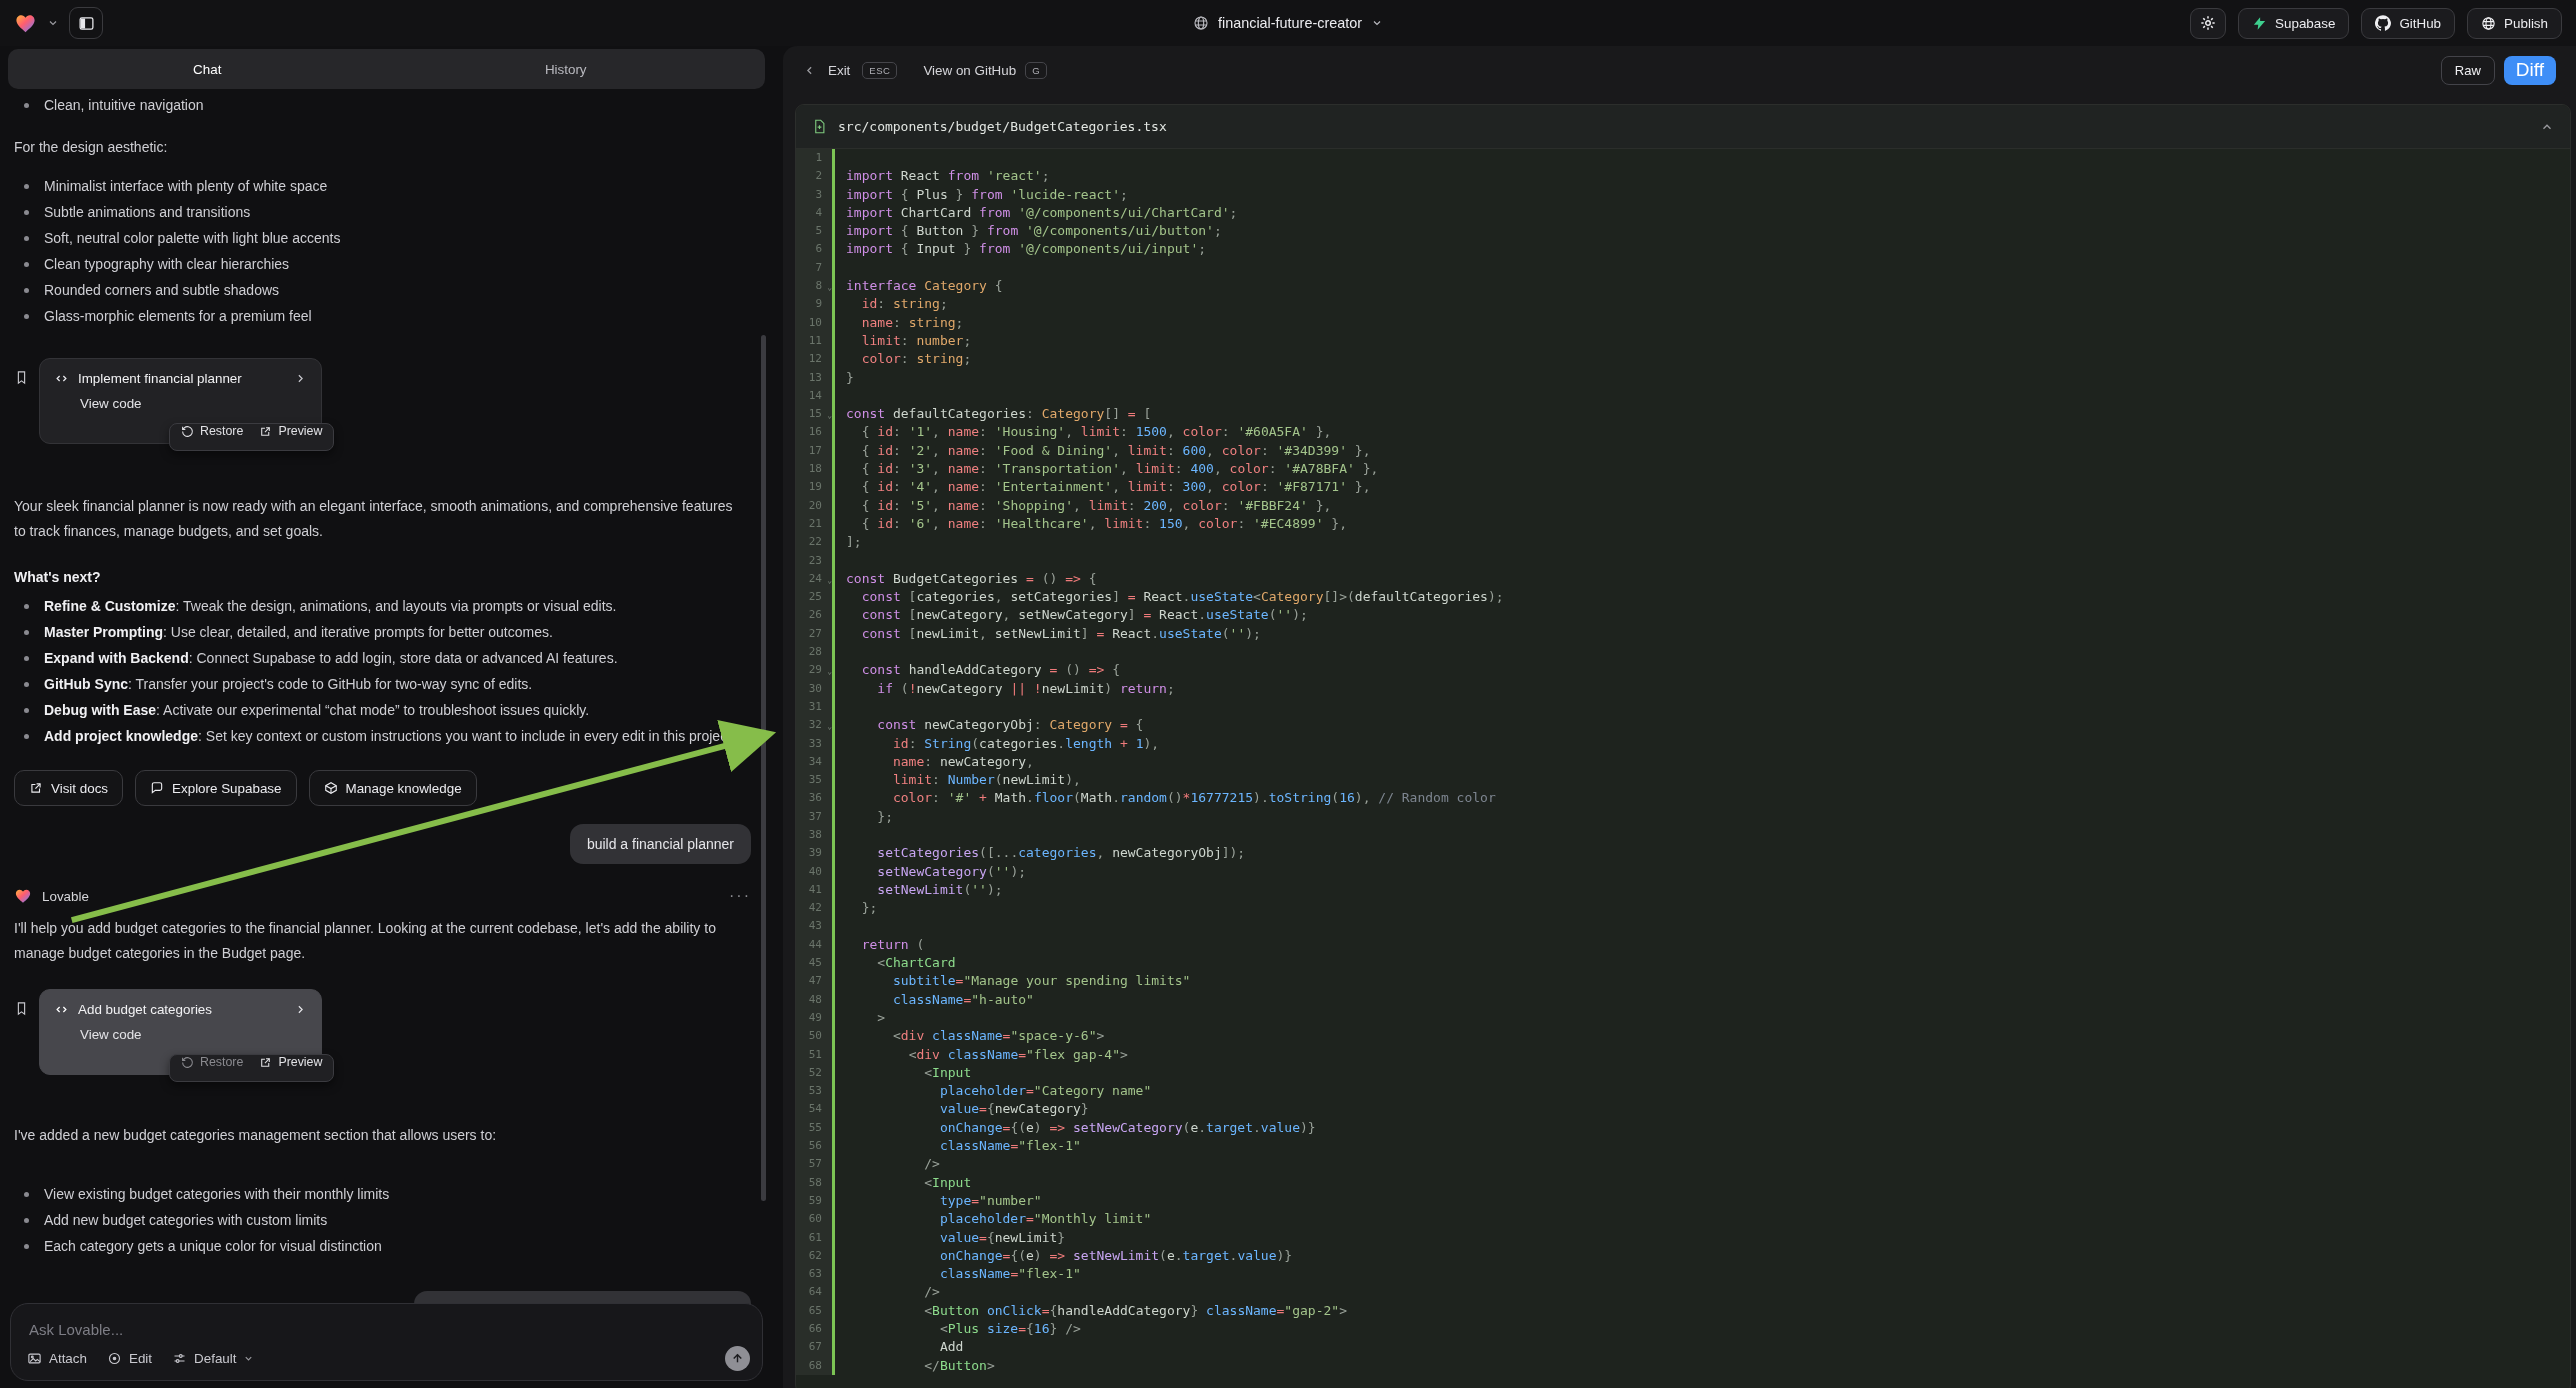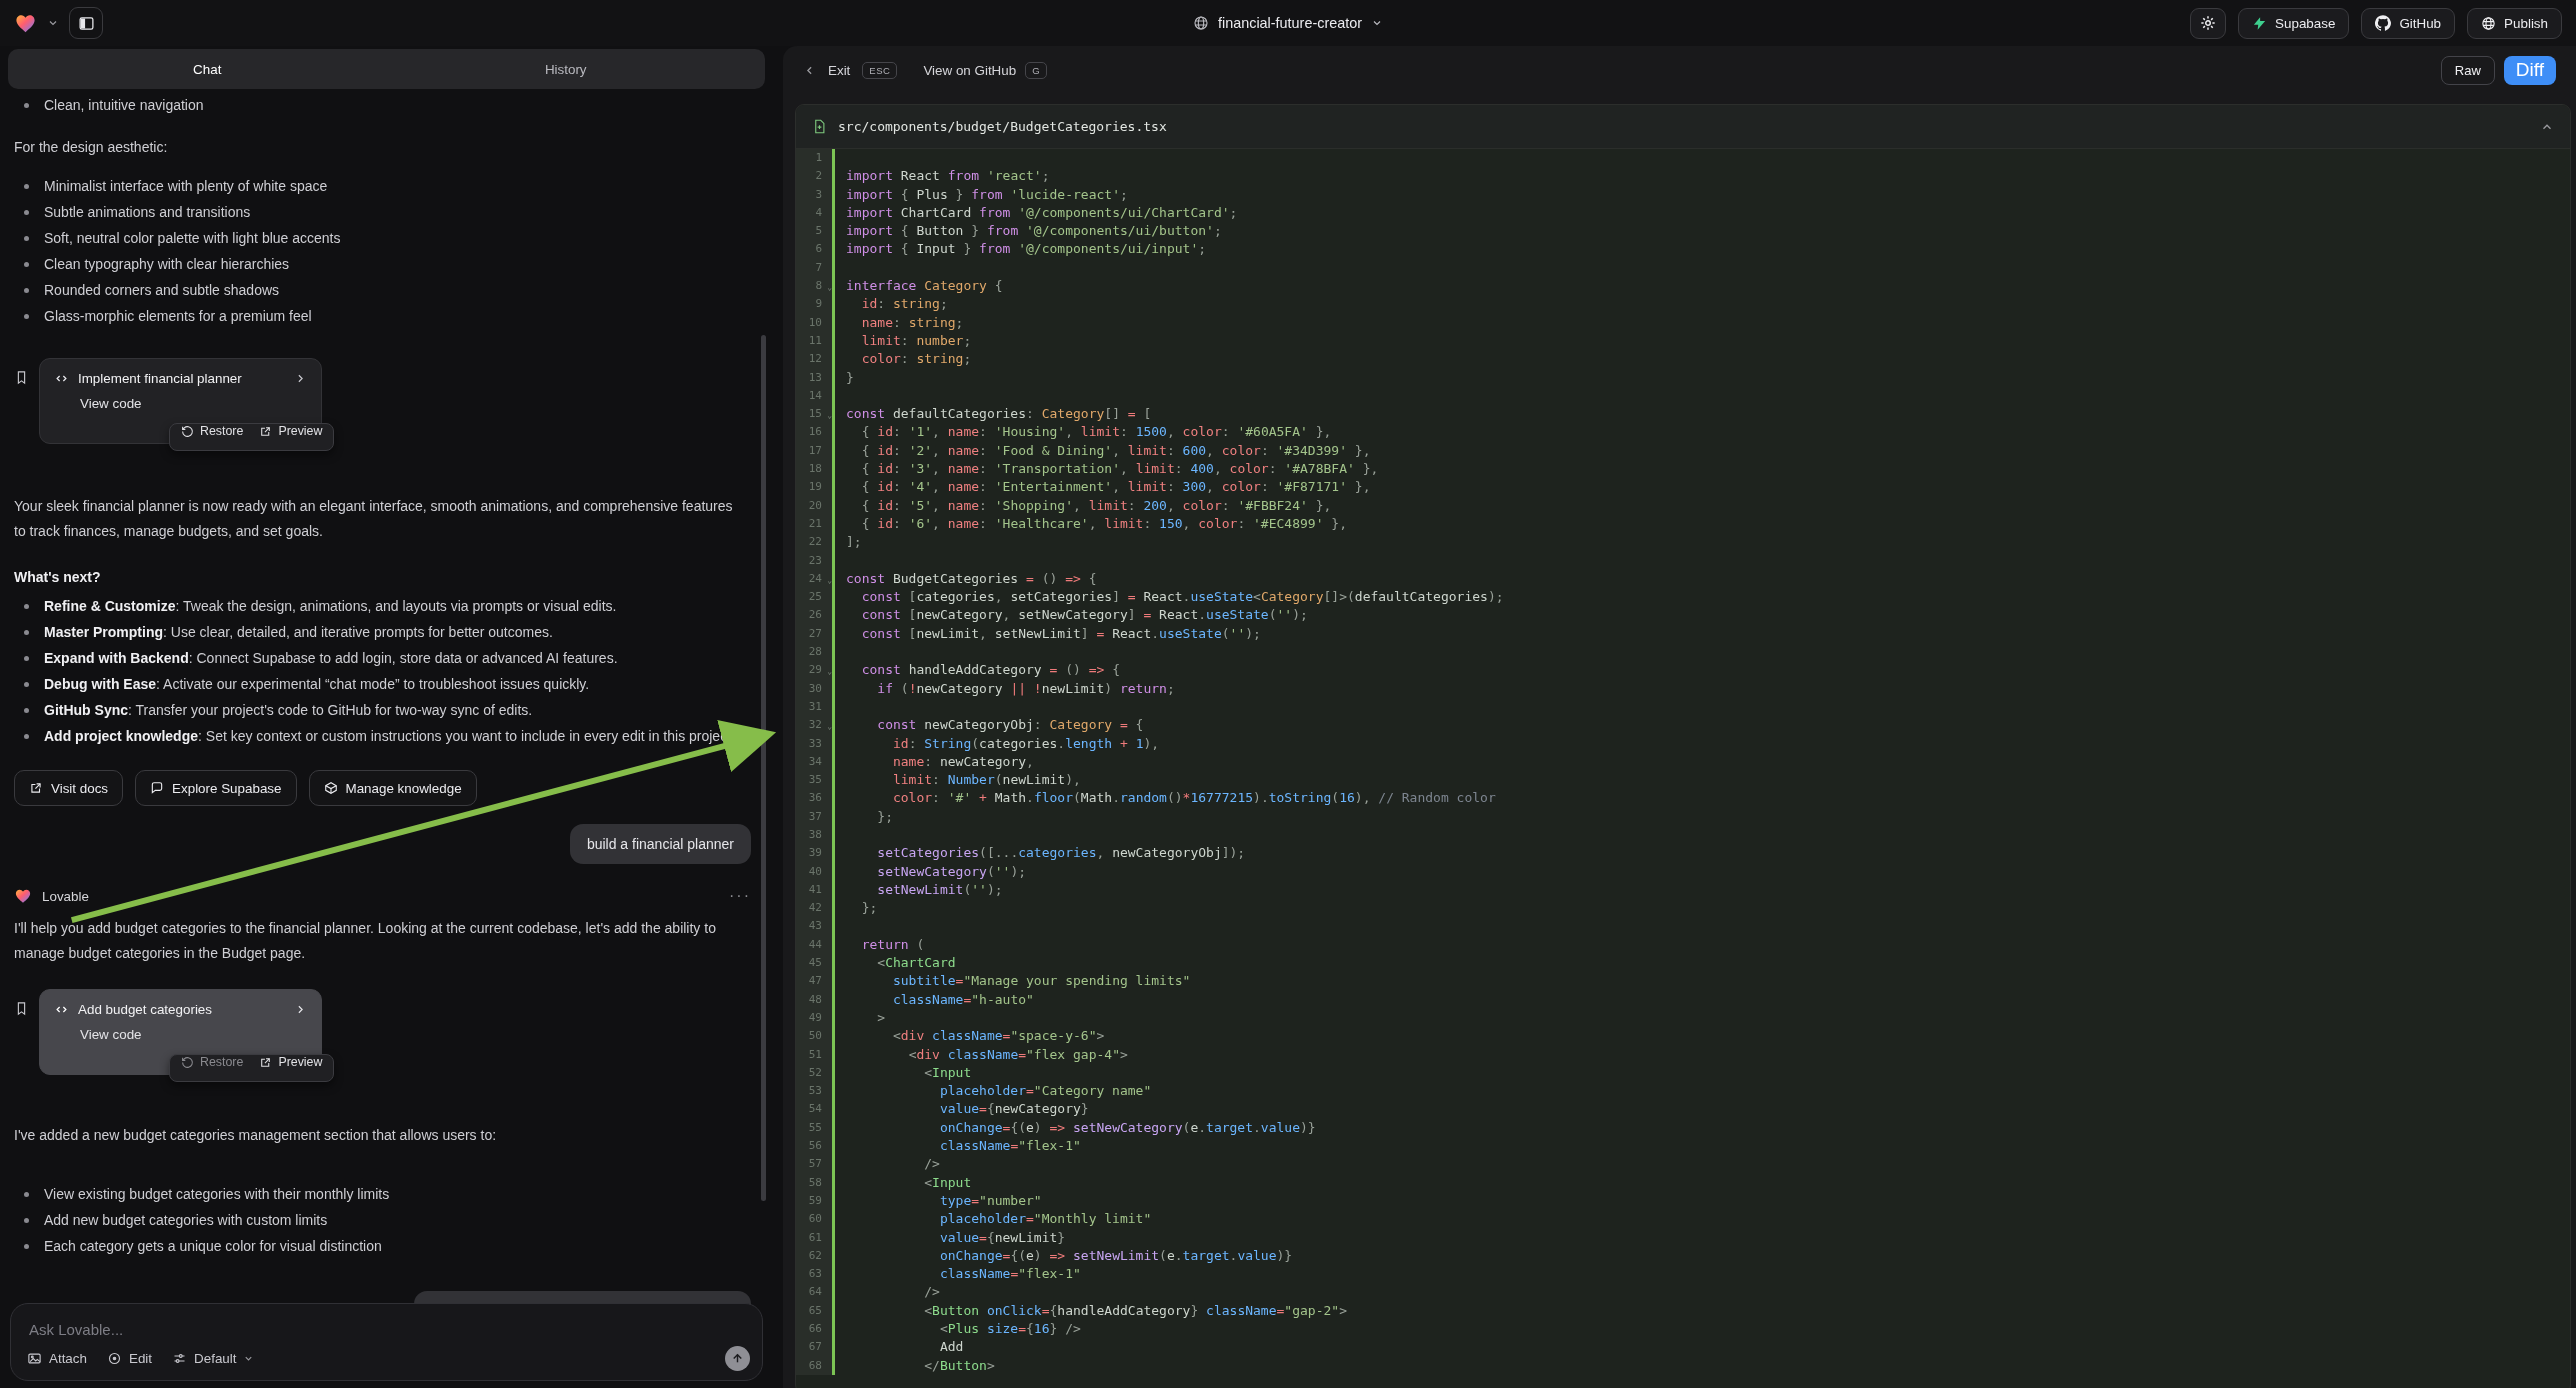--- a/index.html
+++ b/index.html
@@ -281,22 +281,22 @@
     </div>
 
     <p class="para" style="margin-top:32px;">Your sleek financial planner is now ready with an elegant interface, smooth animations, and comprehensive features to track finances, manage budgets, and set goals.</p>
 
     <p class="heading" style="margin-top:25px;">What's next?</p>
 
     <ul class="bullets" id="next-list" style="margin-top:8px; max-width:737px;">
         <li><b>Refine &amp; Customize</b><span>: Tweak the design, animations, and layouts via prompts or visual edits.</span></li>
         <li><b>Master Prompting</b><span>: Use clear, detailed, and iterative prompts for better outcomes.</span></li>
         <li><b>Expand with Backend</b><span>: Connect Supabase to add login, store data or advanced AI features.</span></li>
+        <li><b>GitHub Sync</b><span>: Transfer your project's code to GitHub for two-way sync of edits.</span></li>
         <li><b>Debug with Ease</b><span>: Activate our experimental “chat mode” to troubleshoot issues quickly.</span></li>
-        <li><b>GitHub Sync</b><span>: Transfer your project's code to GitHub for two-way sync of edits.</span></li>
         <li><b>Add project knowledge</b><span>: Set key context or custom instructions you want to include in every edit in this project.</span></li>
       </ul>
 
     <div class="qa-row" style="margin-top:21px;">
       <button class="qa-btn">
         <span class="icon">
           <svg width="14" height="14" viewBox="0 0 24 24" fill="none" stroke="#ececf0" stroke-width="1.9">
               <path d="M18 13v6H5V6h6"></path>
               <path d="M13 5h6v6"></path>
               <path d="M19 5 11 13"></path>

